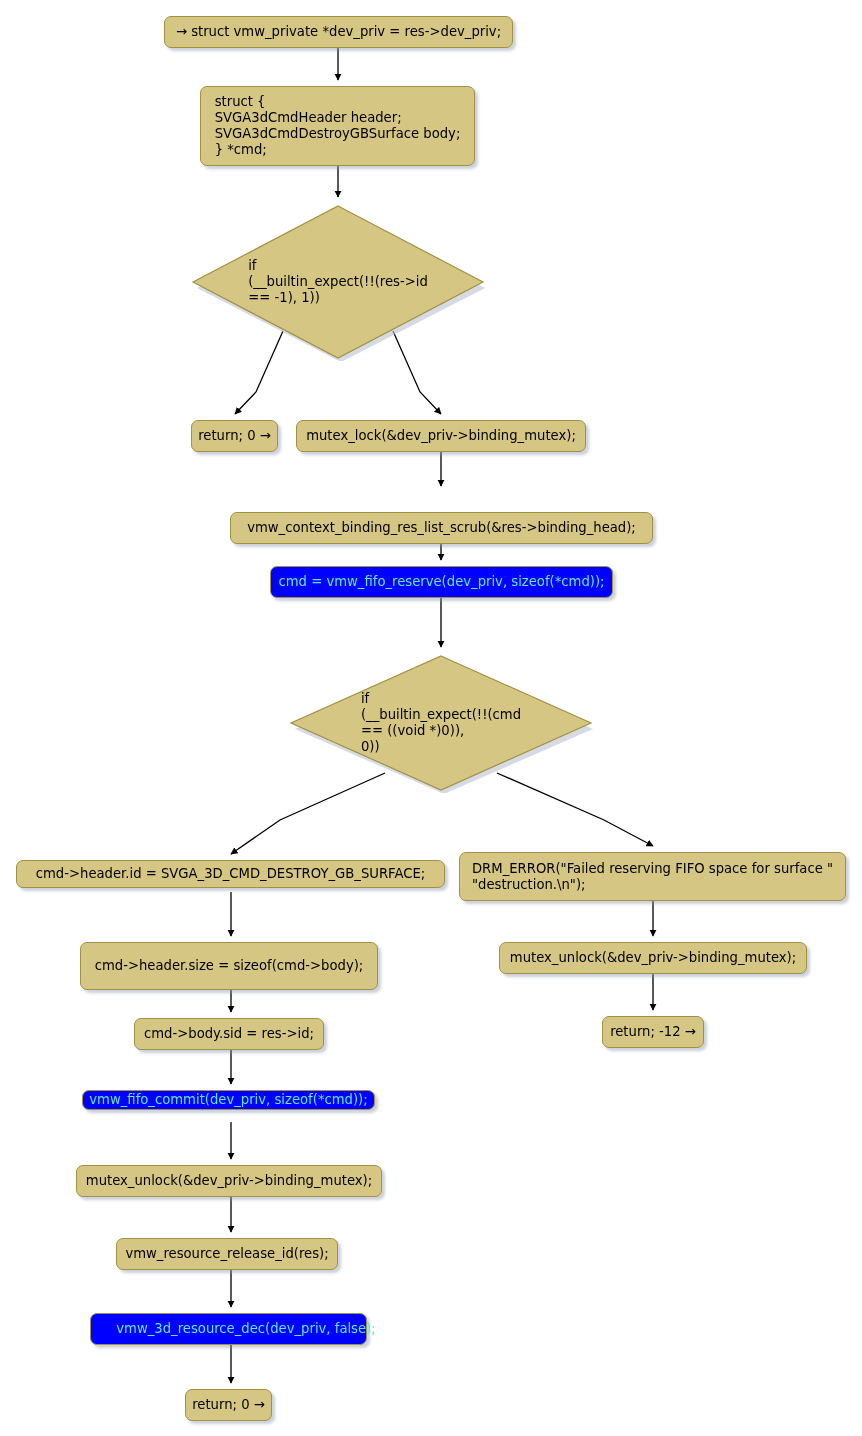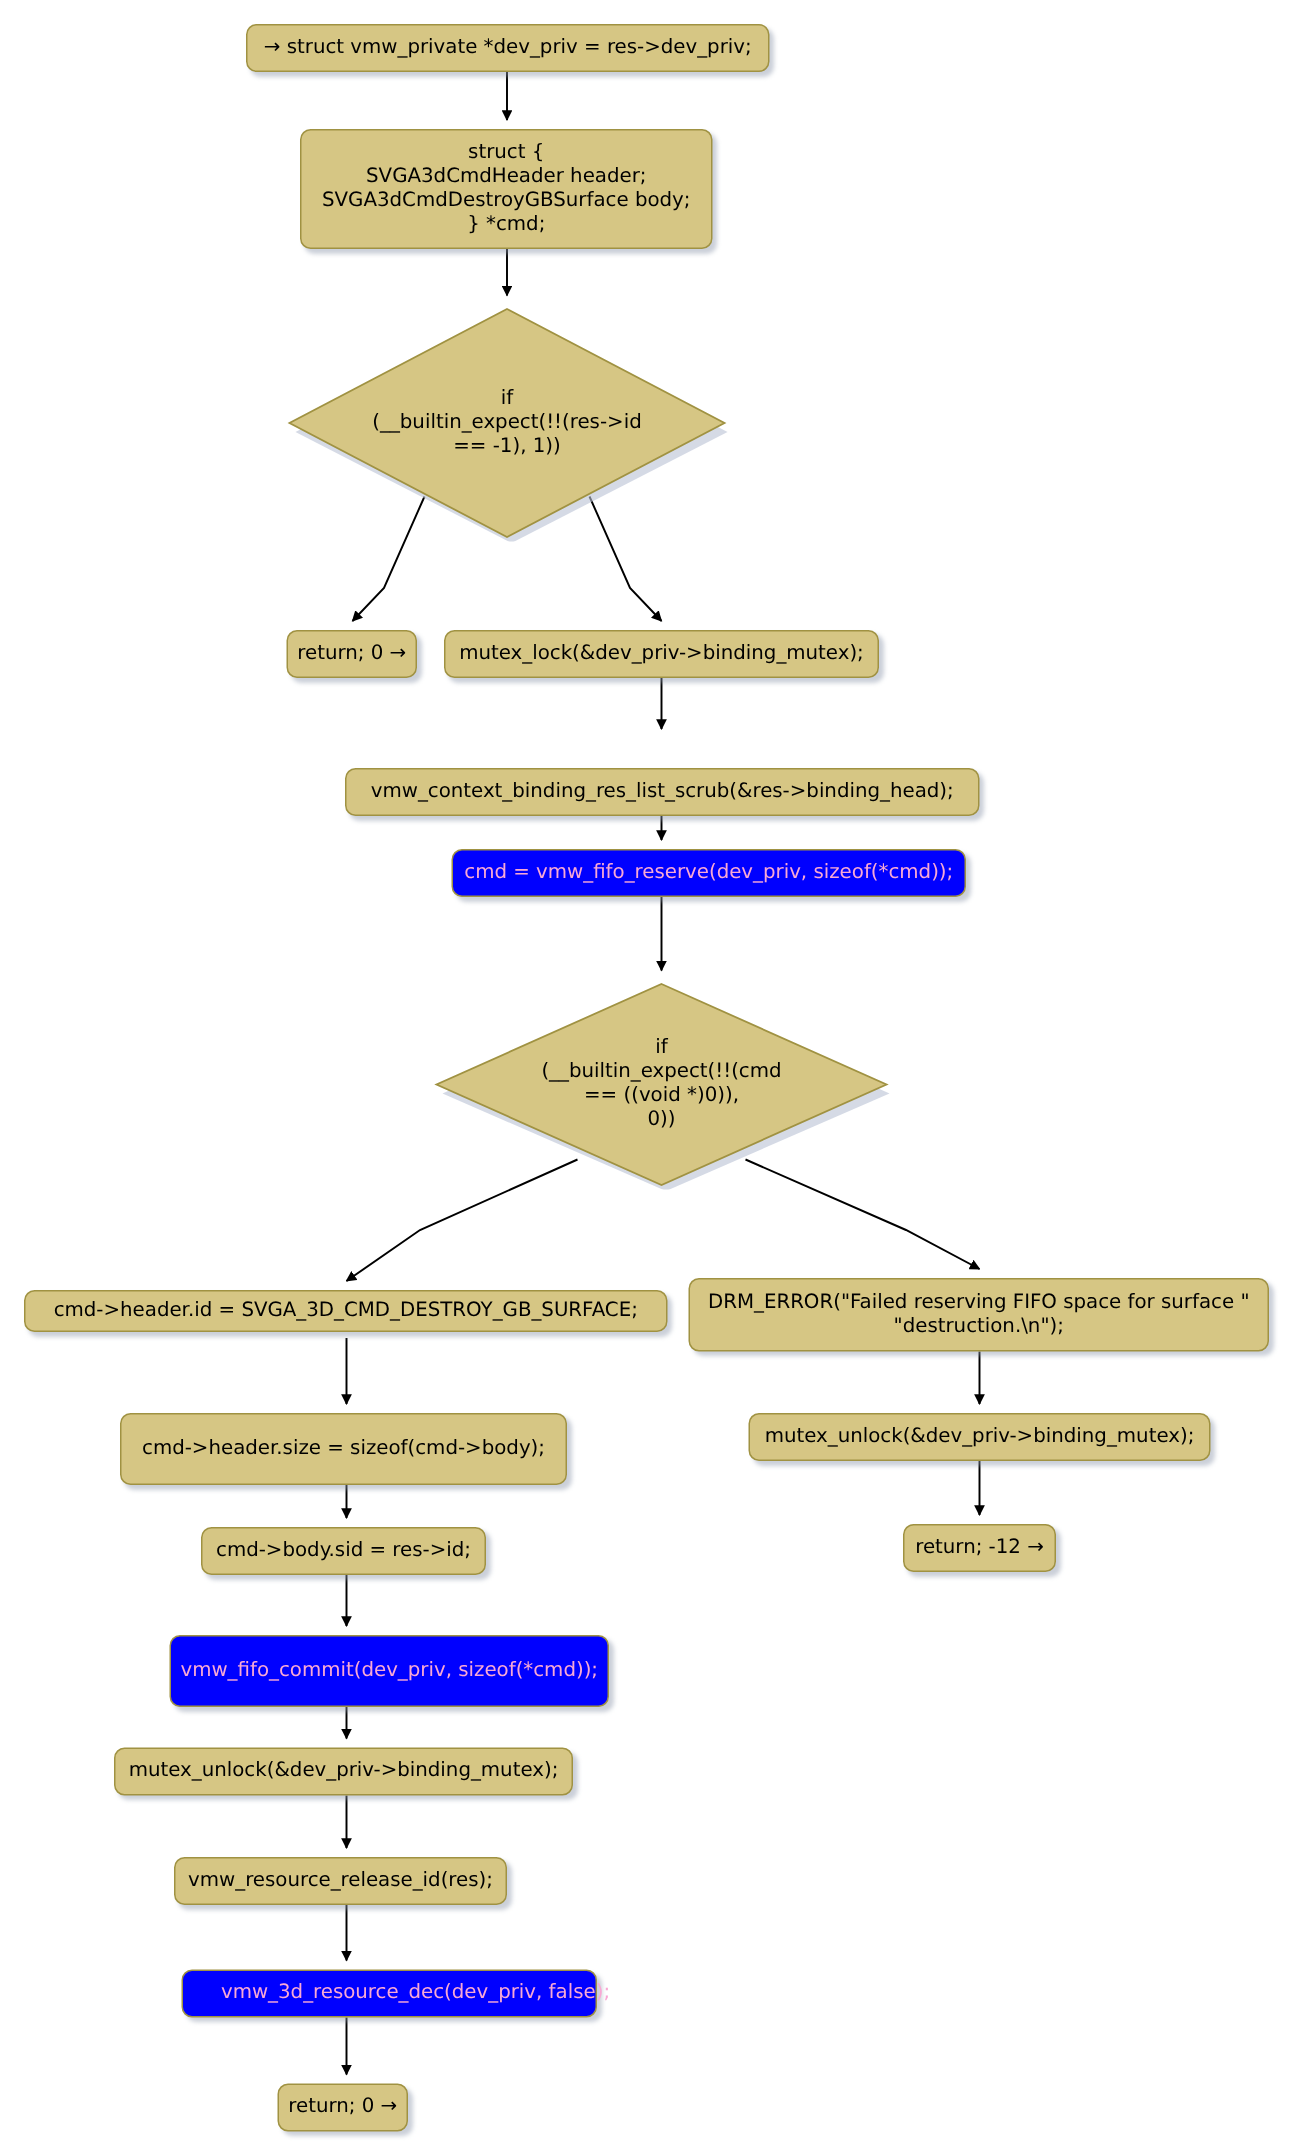--- a/index.html
+++ b/index.html
@@ -24,39 +24,37 @@
     width: 862px;
     height: 1436px;
     pointer-events: none;
   }
   .node {
     position: absolute;
     box-sizing: border-box;
     display: flex;
     align-items: center;
     justify-content: center;
-    text-align: center;
     font-size: 13.2px;
     line-height: 16px;
     color: #000000;
     white-space: pre;
     z-index: 2;
   }
   .node.box {
     border: 1.2px solid #a09242;
     border-radius: 7px;
     background: #d6c684;
     box-shadow: 3px 3px 3px rgba(140,150,170,0.45);
     padding: 4px 9px;
   }
   .node.box.highlight {
     background: #0000ff;
     border: 1.2px solid #a09242;
-    color: #f9a8d4;
-    margin-left: 31px;
+    color: #5eead4;
   }
   .node.diamond {
     border: none;
     background: transparent;
     box-shadow: none;
   }
   .diamond-shape {
     position: absolute;
     left: 0;
     top: 0;
@@ -168,21 +166,21 @@
   </div>
 
   <div class="node box" id="node-n13" style="left: 134px; top: 1018px; width: 190px; height: 32px;">
     <span>cmd-&gt;body.sid = res-&gt;id;</span>
   </div>
 
   <div class="node box" id="node-n14" style="left: 602px; top: 1016px; width: 102px; height: 32px;">
     <span>return; -12 →</span>
   </div>
 
-  <div class="node box highlight" id="node-n15" style="left: 82px; top: 1090px; width: 293px; height: 48px;">
+  <div class="node box highlight" id="node-n15" style="left: 82px; top: 1090px; width: 293px; height: 20px;">
     <span>vmw_fifo_commit(dev_priv, sizeof(*cmd));</span>
   </div>
 
   <div class="node box" id="node-n16" style="left: 76px; top: 1165px; width: 306px; height: 32px;">
     <span>mutex_unlock(&amp;dev_priv-&gt;binding_mutex);</span>
   </div>
 
   <div class="node box" id="node-n17" style="left: 116px; top: 1238px; width: 222px; height: 32px;">
     <span>vmw_resource_release_id(res);</span>
   </div>

